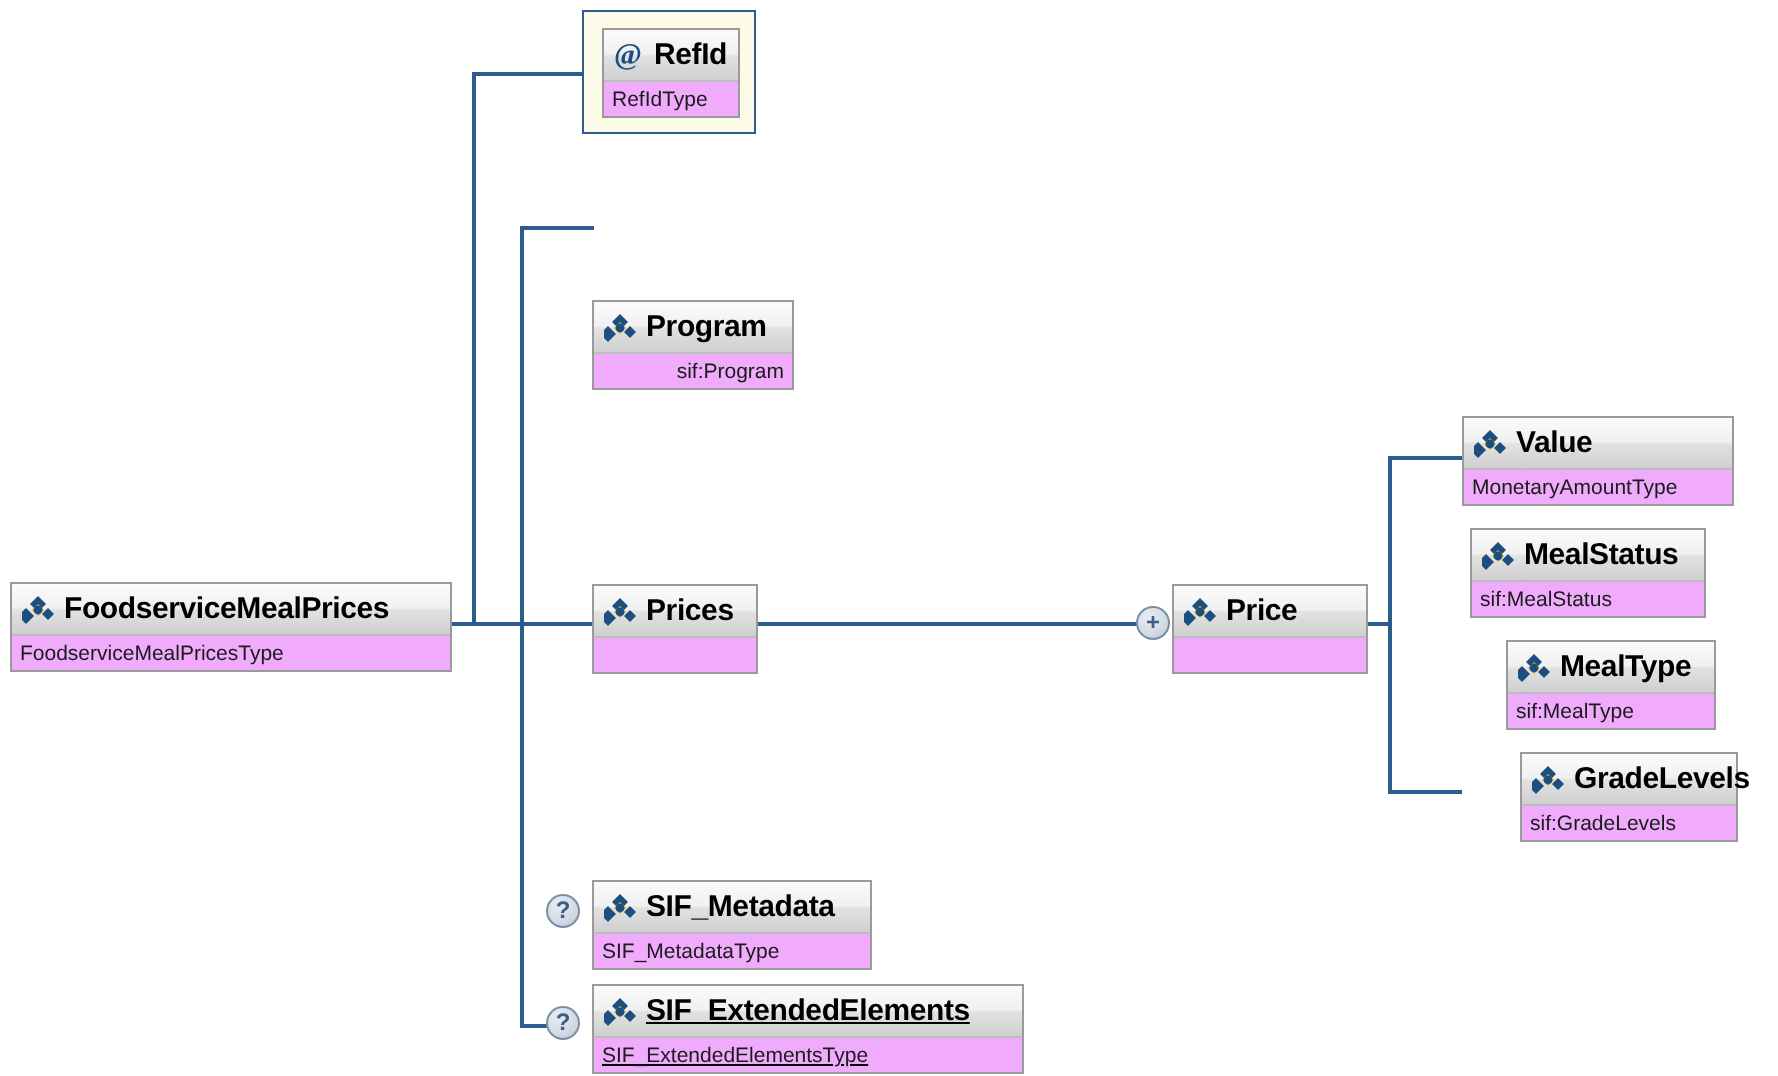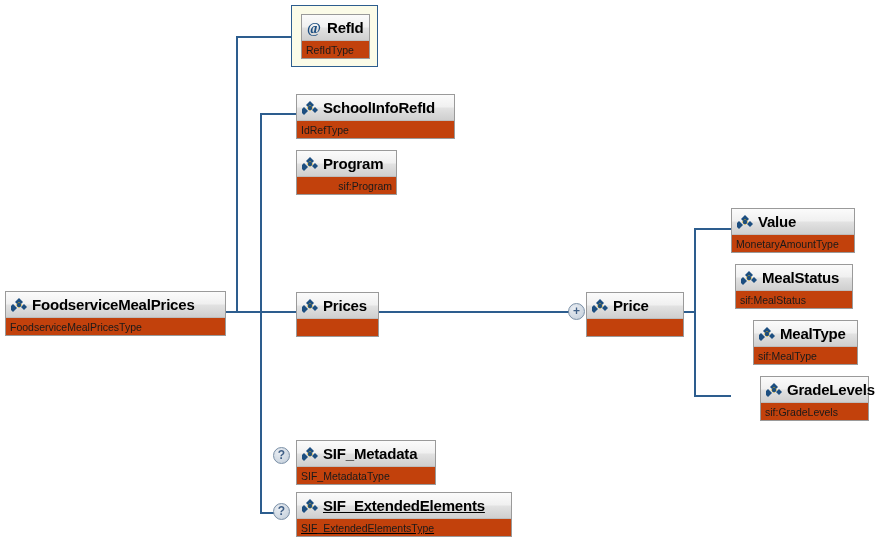--- a/index.html
+++ b/index.html
@@ -46,21 +46,21 @@
     color: #000000;
     letter-spacing: -0.2px;
     margin-left: 5px;
   }
   .node .typerow {
     height: 18px;
     line-height: 18px;
     padding: 0 4px;
     font-size: 10.5px;
     color: #1a1a1a;
-    background: #c2410c;
+    background: #f0abfc;
     border-top: 1px solid #bdbdbd;
     box-sizing: border-box;
     white-space: nowrap;
     overflow: hidden;
   }
   .node .typerow.empty { color: transparent; }
 
   
   .attrwrap {
     position: absolute;
@@ -150,35 +150,20 @@
   <div class="attrwrap" style="left:291px; top:5px; width:87px; height:62px;">
     <div class="node" style="width:69px;">
       <div class="hdr" style="padding-left:4px;">
         <span class="icon at-icon">@</span>
         <span class="name">RefId</span>
       </div>
       <div class="typerow">RefIdType</div>
     </div>
   </div>
 
-  <div class="node" style="left:296px; top:94px; width:159px;">
-    <div class="hdr">
-      <span class="icon">
-        <svg width="16" height="16" viewBox="0 0 16 16">
-          <path d="M8 1 L12 5 L8 9 L4 5 Z" fill="#1c4e80"></path>
-          <path d="M2 7 L6 11 L2 15 L-2 11 Z" fill="#1c4e80"></path>
-          <path d="M13 7 L16 10 L13 13 L10 10 Z" fill="#1c4e80"></path>
-          <path d="M8 5 L11 8 L8 11 L5 8 Z" fill="#f2b705"></path>
-          <circle cx="8" cy="8" r="2.2" fill="#1c4e80"></circle>
-        </svg>
-      </span>
-      <span class="name">SchoolInfoRefId</span>
-    </div>
-    <div class="typerow">IdRefType</div>
-  </div>
 
   <div class="node" style="left:296px; top:150px; width:101px;text-align:right;">
     <div class="hdr">
       <span class="icon">
         <svg width="16" height="16" viewBox="0 0 16 16">
           <path d="M8 1 L12 5 L8 9 L4 5 Z" fill="#1c4e80"></path>
           <path d="M2 7 L6 11 L2 15 L-2 11 Z" fill="#1c4e80"></path>
           <path d="M13 7 L16 10 L13 13 L10 10 Z" fill="#1c4e80"></path>
           <path d="M8 5 L11 8 L8 11 L5 8 Z" fill="#f2b705"></path>
           <circle cx="8" cy="8" r="2.2" fill="#1c4e80"></circle>
@@ -215,21 +200,21 @@
           <path d="M13 7 L16 10 L13 13 L10 10 Z" fill="#1c4e80"></path>
           <path d="M8 5 L11 8 L8 11 L5 8 Z" fill="#f2b705"></path>
           <circle cx="8" cy="8" r="2.2" fill="#1c4e80"></circle>
         </svg>
       </span>
       <span class="name">Price</span>
     </div>
     <div class="typerow empty"></div>
   </div>
 
-  <div class="node" style="left:731px; top:208px; width:124px;">
+  <div class="node" style="left:731px; top:208px; width:136px;">
     <div class="hdr">
       <span class="icon">
         <svg width="16" height="16" viewBox="0 0 16 16">
           <path d="M8 1 L12 5 L8 9 L4 5 Z" fill="#1c4e80"></path>
           <path d="M2 7 L6 11 L2 15 L-2 11 Z" fill="#1c4e80"></path>
           <path d="M13 7 L16 10 L13 13 L10 10 Z" fill="#1c4e80"></path>
           <path d="M8 5 L11 8 L8 11 L5 8 Z" fill="#f2b705"></path>
           <circle cx="8" cy="8" r="2.2" fill="#1c4e80"></circle>
         </svg>
       </span>

